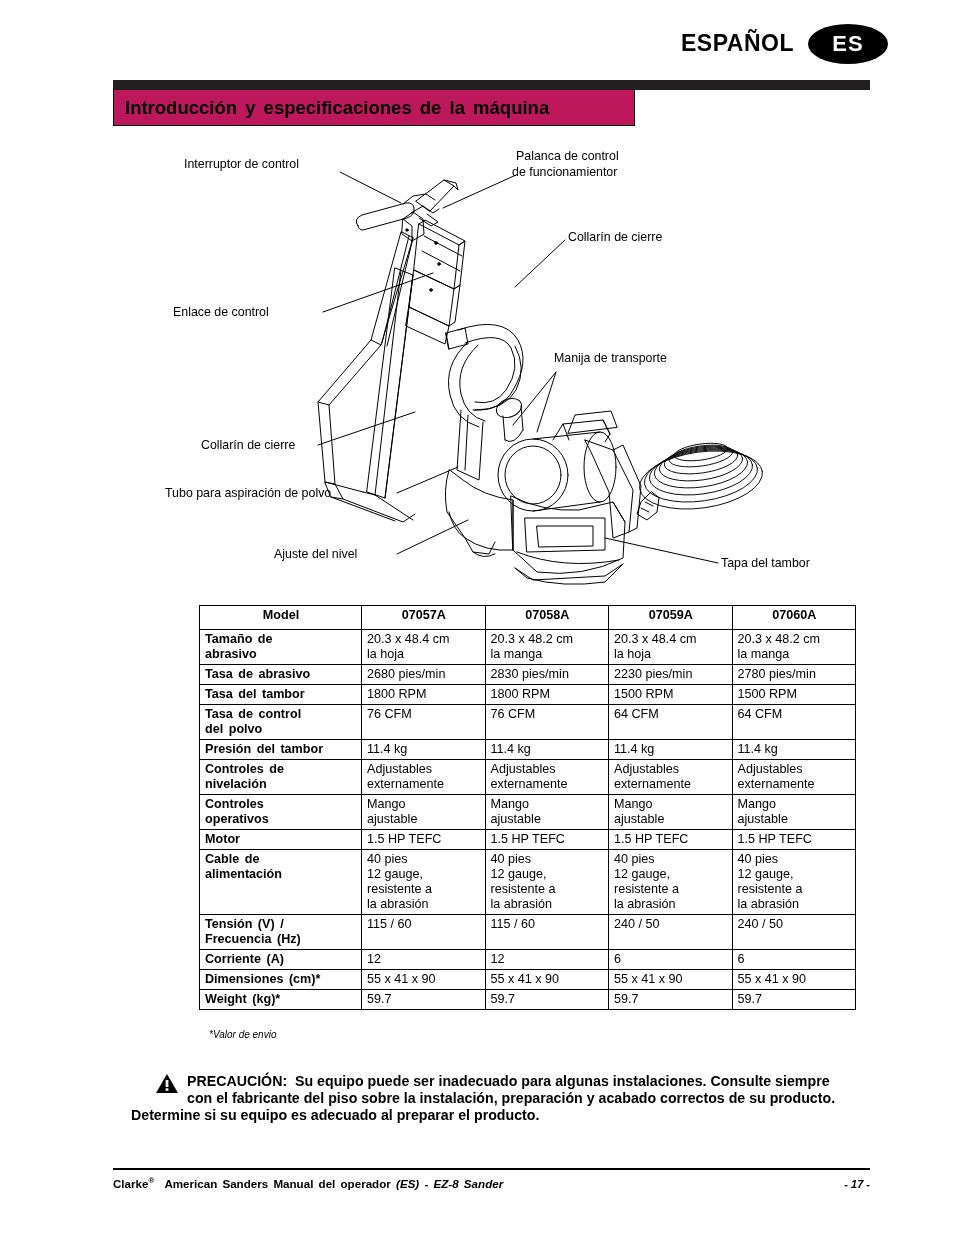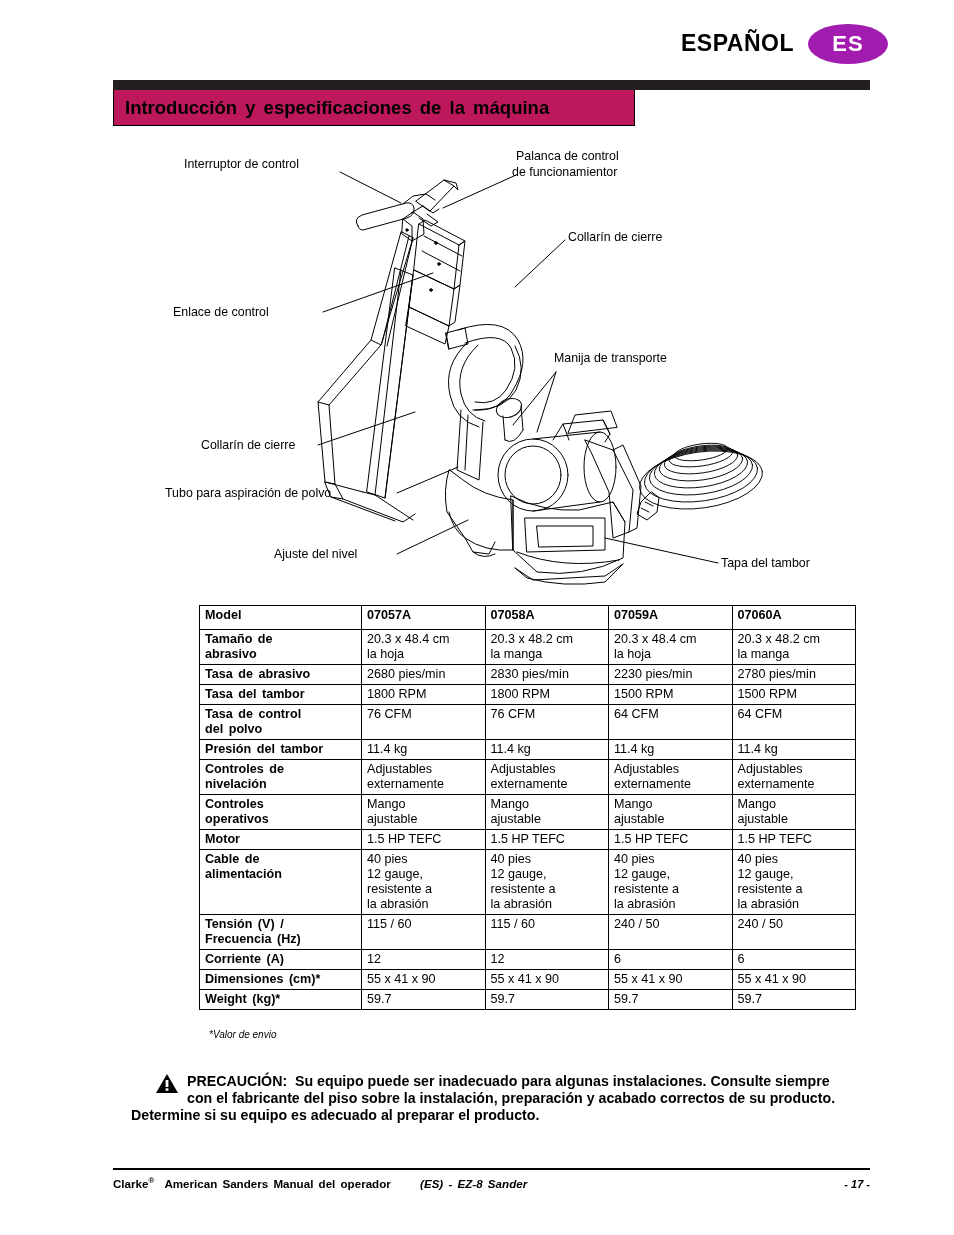--- a/index.html
+++ b/index.html
@@ -32,21 +32,21 @@
     font-weight: bold;
     letter-spacing: 0.5px;
   }
   #lang-badge {
     position: absolute;
     right: 20px;
     top: 0px;
     width: 80px;
     height: 40px;
     border-radius: 40px / 20px;
-    background: #a21caf;
+    background: #000000;
     color: #ffffff;
     font-size: 22px;
     font-weight: bold;
     display: flex;
     align-items: center;
     justify-content: center;
     letter-spacing: 1px;
   }
 
   
@@ -111,21 +111,21 @@
     padding: 2px 4px 2px 5px;
     vertical-align: top;
   }
   table.spec td.lbl {
     font-weight: bold;
     width: 152px;
     word-spacing: 2px;
   }
   table.spec td.val { width: 113.5px; }
   table.spec td.val.hdr { font-weight: bold; margin-top: 46px; }
-  table.spec tr.r-model td { height: 19px; }
+  table.spec tr.r-model td { height: 19px; text-align: center; }
 
   
   #footnote {
     position: absolute;
     left: 209px;
     top: 1029px;
     font-size: 10px;
     font-style: italic;
   }
 
@@ -161,21 +161,21 @@
     top: 1176px;
     width: 757px;
     font-size: 11.6px;
     font-weight: bold;
     display: flex;
     justify-content: space-between;
     align-items: baseline;
   }
   #footer-left { word-spacing: 2px; }
   #footer-left .reg { font-size: 8px; vertical-align: super; }
-  #footer-left .ital { font-style: italic; margin-left: 24px; }
+  #footer-left .ital { font-style: italic; }
   #footer-page { font-style: italic; font-size: 11px; }
 </style>
 </head>
 <body>
 
 <div id="lang-header">
   <div id="lang-name">ESPAÑOL</div>
   <div id="lang-badge">ES</div>
 </div>
 

